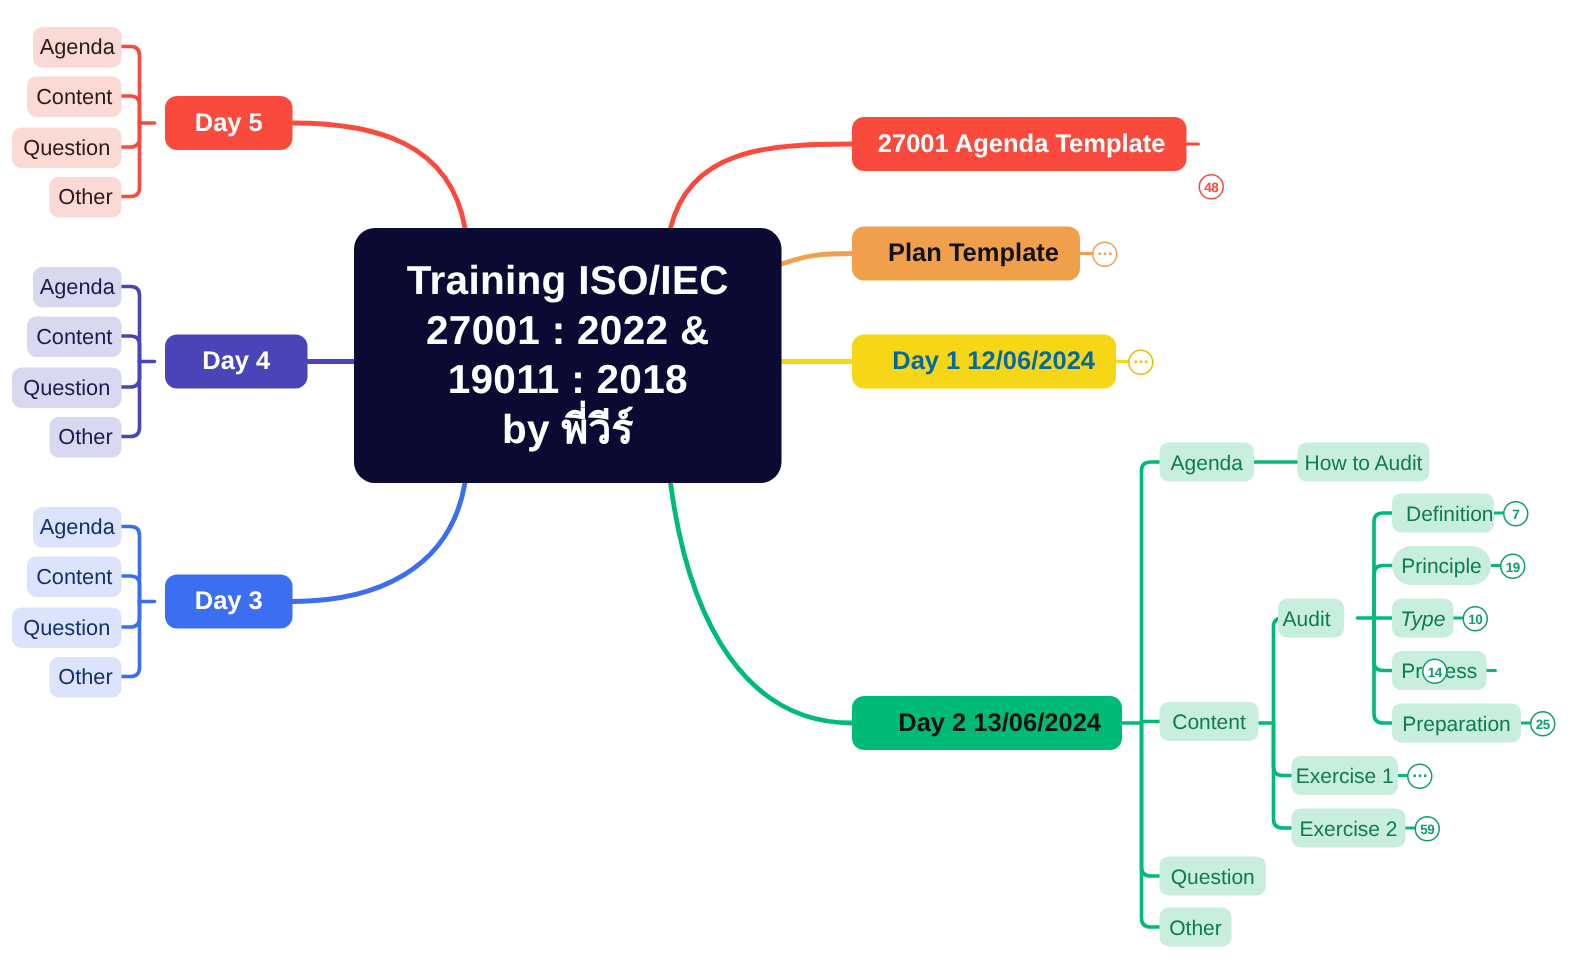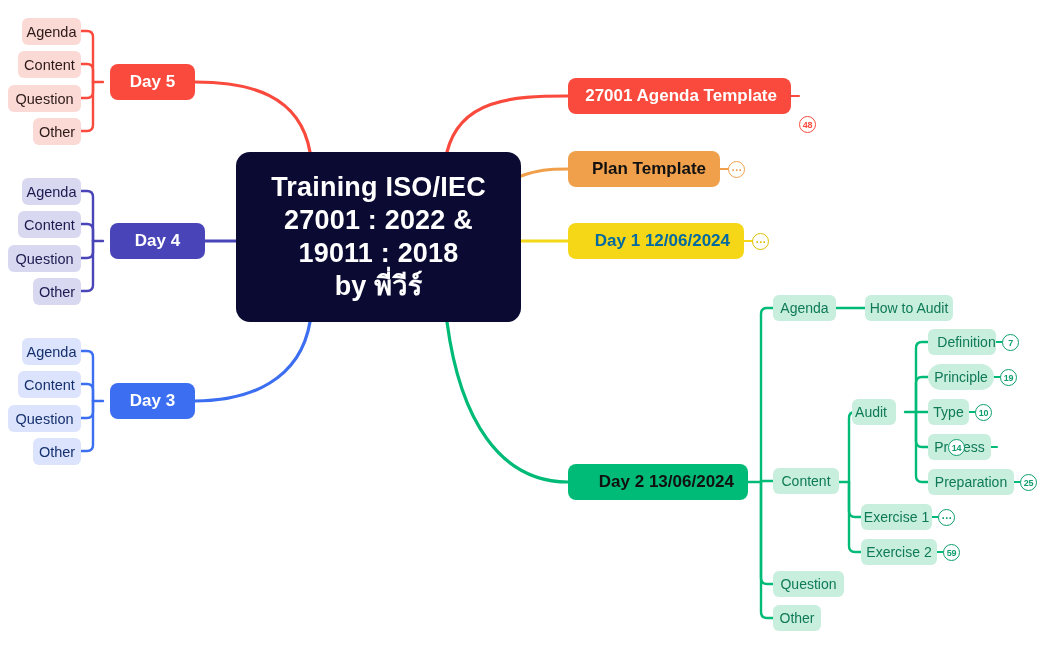--- a/index.html
+++ b/index.html
@@ -201,21 +201,21 @@
     <span>7</span>
   </div>
 
   <div class="node g" style="left:928px;top:364px;width:66px;border-radius:13px;">
     <span>Principle</span>
   </div>
   <div class="badge" style="left:1000px;top:369px;color:#0e9e6e;">
     <span>19</span>
   </div>
 
-  <div class="node g" style="left:928px;top:399px;width:41px;">
+  <div class="node g" style="left:928px;top:399px;width:41px;font-style:italic;">
     <span>Type</span>
   </div>
   <div class="badge" style="left:975px;top:404px;color:#0e9e6e;">
     <span>10</span>
   </div>
 
   <div class="node g" style="left:928px;top:434px;width:63px;">
     <span>Process</span>
   </div>
   <div class="badge" style="left:948px;top:439px;color:#0e9e6e;">

